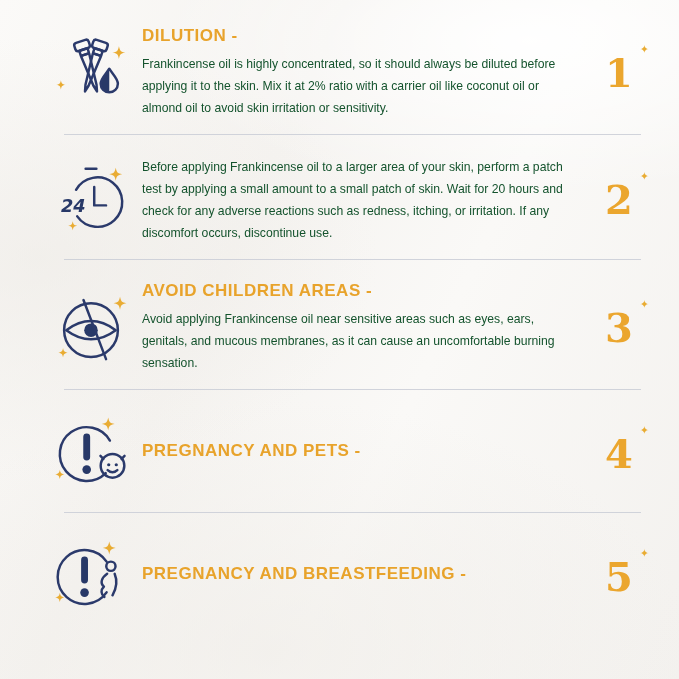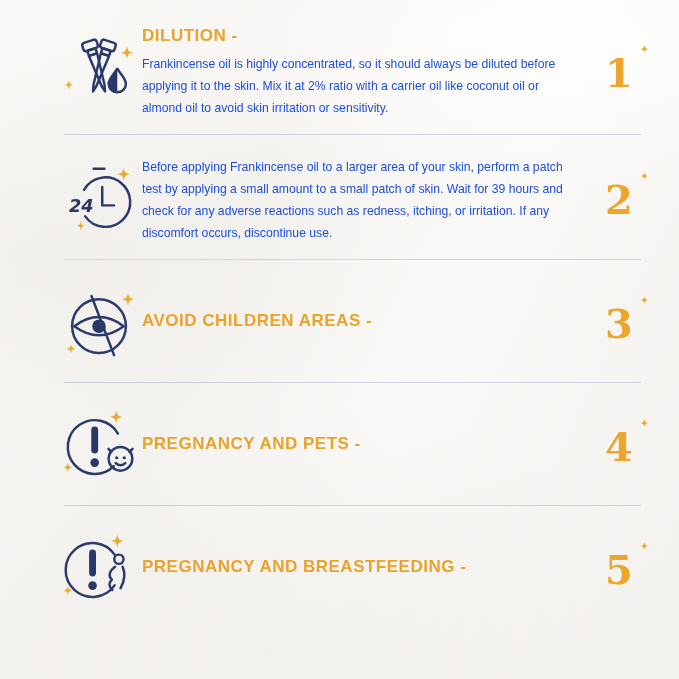--- a/index.html
+++ b/index.html
@@ -14,34 +14,34 @@
     overflow:hidden;
     color:#3E4C70;
   }
   .canvas { width:679px; height:640px; padding-top:26px; }
   .row {
     display:grid;
     grid-template-columns:112px 1fr 80px;
     padding:0 20px 0 30px;
     align-items:center;
   }
-  .icon-col { display:flex; justify-content:flex-end; padding-left:10px; }
+  .icon-col { display:flex; justify-content:center; padding-left:10px; }
   .icon-col svg { display:block; }
   .text-col { padding-right:4px; }
   h2 {
     font-size:17px;
     font-weight:800;
     letter-spacing:.5px;
     color:#E8A32B;
     margin-bottom:7px;
   }
   .body-text {
     font-size:12.2px;
     line-height:22px;
-    color:#1d4ed8;
+    color:#14532d;
     max-width:450px;
   }
   .num-col {
     position:relative;
     display:flex;
     justify-content:center;
     align-items:center;
   }
   .num {
     font-family:"DejaVu Serif", serif;
@@ -110,21 +110,21 @@
       <svg width="86" height="86" viewBox="0 0 80 80">
         <path class="ic" d="M26.1 30.5 A23 23 0 1 1 27.2 55.2"></path>
         <path class="ic" d="M43 28 L43 45 L54 45"></path>
         <path class="ic" d="M35 11 L45 11"></path>
         <text class="ic-text" x="12" y="51">24</text>
         <path class="ic-star" transform="translate(63,16)" d="M0 -6 C0.9 -1.6 1.6 -0.9 6 0 C1.6 0.9 0.9 1.6 0 6 C-0.9 1.6 -1.6 0.9 -6 0 C-1.6 -0.9 -0.9 -1.6 0 -6 Z"></path>
         <path class="ic-star" transform="translate(23,64) scale(0.7)" d="M0 -6 C0.9 -1.6 1.6 -0.9 6 0 C1.6 0.9 0.9 1.6 0 6 C-0.9 1.6 -1.6 0.9 -6 0 C-1.6 -0.9 -0.9 -1.6 0 -6 Z"></path>
       </svg>
     </div>
     <div class="text-col">
-      <p class="body-text">Before applying Frankincense oil to a larger area of your skin, perform a patch test by applying a small amount to a small patch of skin. Wait for 39 hours and check for any adverse reactions such as redness, itching, or irritation. If any discomfort occurs, discontinue use.</p>
+      <p class="body-text">Before applying Frankincense oil to a larger area of your skin, perform a patch test by applying a small amount to a small patch of skin. Wait for 20 hours and check for any adverse reactions such as redness, itching, or irritation. If any discomfort occurs, discontinue use.</p>
     </div>
     <div class="num-col">
       <span class="num">2</span>
       <span class="num-star">✦</span>
     </div>
   </section>
 
   <hr class="divider">
 
   <section class="row">
@@ -133,20 +133,21 @@
         <circle class="ic" cx="40" cy="42" r="25"></circle>
         <path class="ic" d="M17 42 Q40 25 63 42 Q40 59 17 42 Z"></path>
         <circle class="ic-fill" cx="40" cy="42" r="6.3"></circle>
         <path class="ic" d="M33 14 L54 69"></path>
         <path class="ic-star" transform="translate(67,17)" d="M0 -6 C0.9 -1.6 1.6 -0.9 6 0 C1.6 0.9 0.9 1.6 0 6 C-0.9 1.6 -1.6 0.9 -6 0 C-1.6 -0.9 -0.9 -1.6 0 -6 Z"></path>
         <path class="ic-star" transform="translate(14,63) scale(0.72)" d="M0 -6 C0.9 -1.6 1.6 -0.9 6 0 C1.6 0.9 0.9 1.6 0 6 C-0.9 1.6 -1.6 0.9 -6 0 C-1.6 -0.9 -0.9 -1.6 0 -6 Z"></path>
       </svg>
     </div>
     <div class="text-col">
       <h2>AVOID CHILDREN AREAS -</h2>
+      <p class="body-text">Avoid applying Frankincense oil near sensitive areas such as eyes, ears, genitals, and mucous membranes, as it can cause an uncomfortable burning sensation.</p>
     </div>
     <div class="num-col">
       <span class="num">3</span>
       <span class="num-star">✦</span>
     </div>
   </section>
 
   <hr class="divider">
 
   <section class="row">

